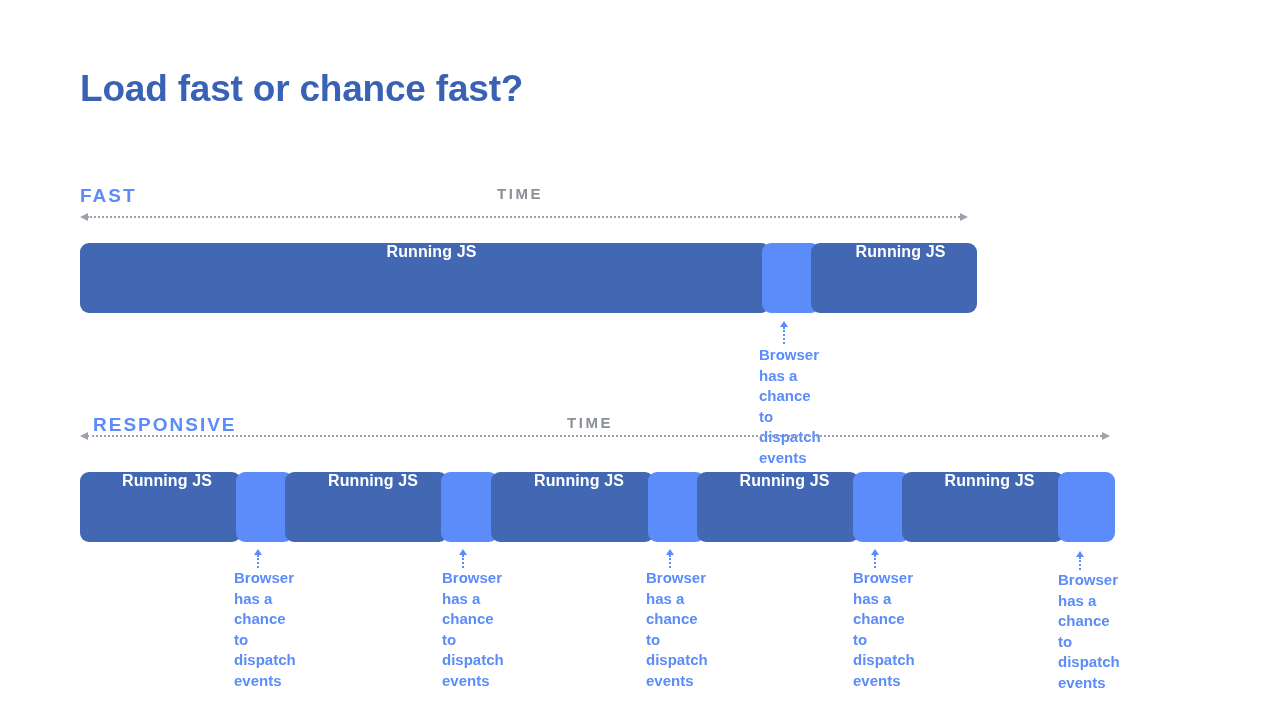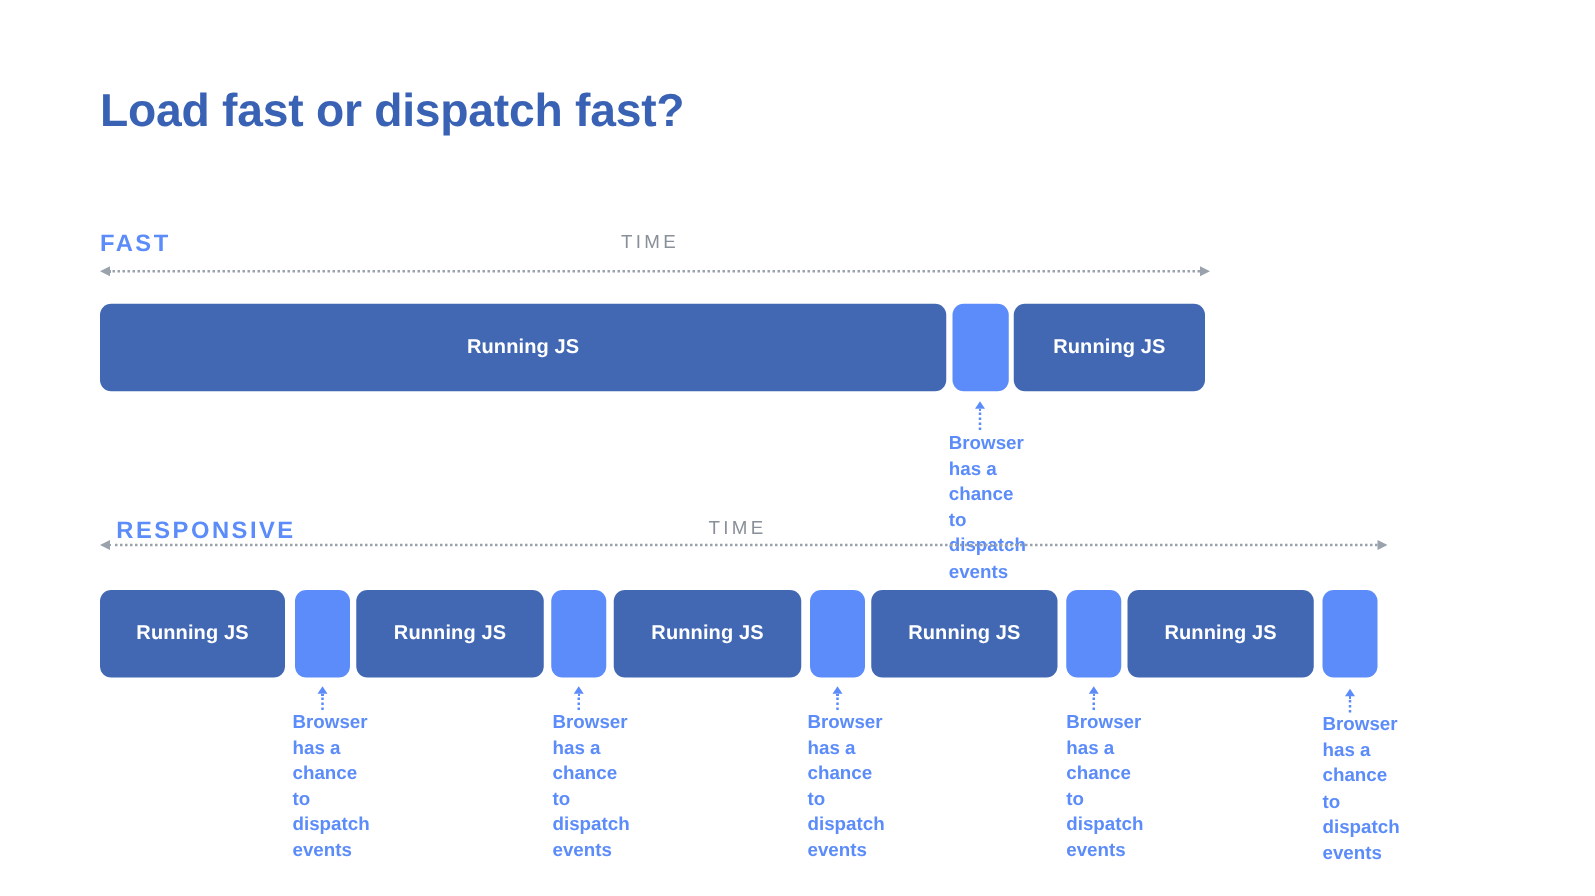--- a/index.html
+++ b/index.html
@@ -45,21 +45,21 @@
     position: absolute;
     font-size: 19px;
     font-weight: bold;
     letter-spacing: 2.0px;
     color: #5b8cfa;
     white-space: nowrap;
   }
   .time-label {
     position: absolute;
     font-size: 15px;
-    font-weight: normal;
+    font-weight: bold;
     letter-spacing: 2.6px;
     color: #8a9099;
     white-space: nowrap;
     transform: translateX(-50%);
   }
 
   
   .axis {
     position: absolute;
     height: 9px;
@@ -88,22 +88,23 @@
   .axis .arrow-right {
     right: 0;
     border-left: 8px solid #9aa2ad;
   }
 
   
   .block {
     position: absolute;
     border-radius: 9px;
     display: flex;
-    align-items: center;
+    align-items: flex-start;
     justify-content: center;
+    padding-left: 13px;
   }
   .block.busy {
     background: #4268b3;
   }
   .block.idle {
     background: #5b8cfa;
   }
   .block .block-label {
     color: #ffffff;
     font-size: 16px;
@@ -136,21 +137,21 @@
     color: #5b8cfa;
     line-height: 20.5px;
     white-space: pre-line;
   }
 </style>
 </head>
 <body>
 
 <div class="slide">
 
-  <div class="title">Load fast or dispatch fast?</div>
+  <div class="title">Load fast or chance fast?</div>
 
   <div class="section">
 
     <div class="label-row" style="left:80px; top:185px;">
       <span class="kicker" style="left:0px; top:0px;">FAST</span>
       <span class="time-label" style="left:440px; top:0px;">TIME</span>
     </div>
 
     <div class="axis" style="left:80px; top:213px; width:888px;">
       <span class="arrow-left"></span>

